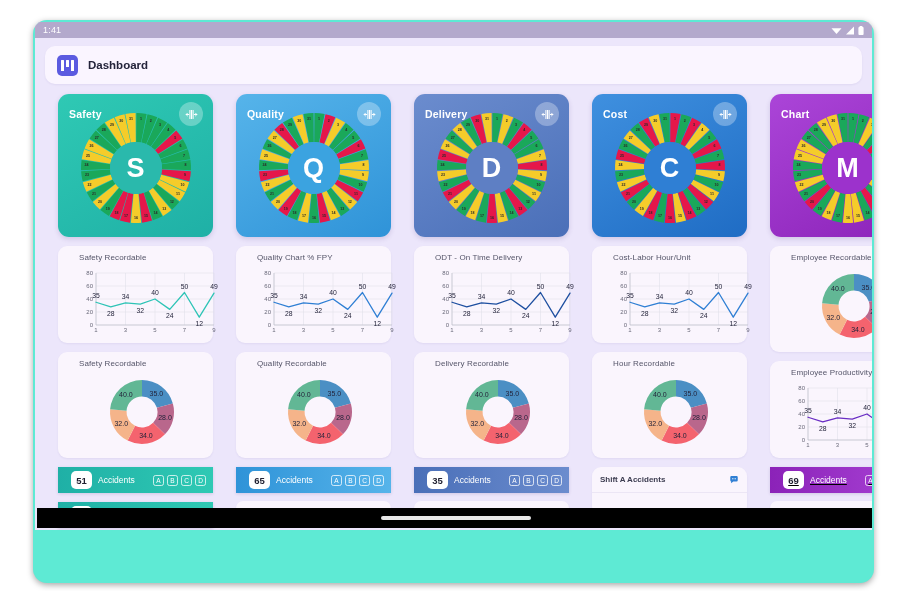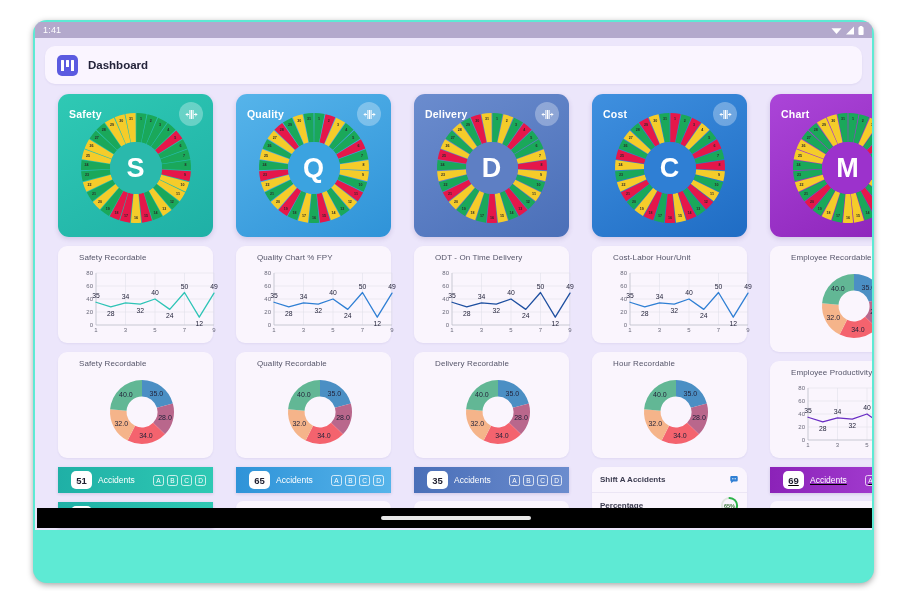--- a/index.html
+++ b/index.html
@@ -767,27 +767,20 @@
           <div class="scrollpanel clip" style="height: 48px;">
             <div class="scroll-item">
               <div class="lbl">Shift A Accidents</div>
               <span><svg width="10" height="10" viewBox="0 0 16 16">
                   <path d="M2 3.4a2 2 0 012-2h8a2 2 0 012 2v5a2 2 0 01-2 2H6.8L3.4 13.2V10.4H4a2 2 0 01-2-2z" fill="#2f7fd4"></path>
                   <circle cx="5.6" cy="6" r="0.9" fill="#ffffff"></circle>
                   <circle cx="8" cy="6" r="0.9" fill="#ffffff"></circle>
                   <circle cx="10.4" cy="6" r="0.9" fill="#ffffff"></circle>
                 </svg></span>
             </div>
-            <div class="scroll-item">
-              <div class="lbl">Percentage</div>
-              <div class="gauge"><svg width="19" height="19" viewBox="0 0 19 19">
-                  <circle cx="9.5" cy="9.5" r="7.6" fill="none" stroke="#dfe6df" stroke-width="2"></circle>
-                  <circle cx="9.5" cy="9.5" r="7.6" fill="none" stroke="#2cb34a" stroke-width="2" stroke-dasharray="31.038935417467155 16.7132729170977" stroke-linecap="round" transform="rotate(-90 9.5 9.5)"></circle>
-                </svg><div class="gtxt">65%</div></div>
-            </div>
           </div>
         </div>
         <div class="card">
           <div class="hero" style="background: linear-gradient(150deg, rgb(171, 69, 216), rgb(139, 34, 184));">
             <div class="hero-title">Chart</div>
             <div class="hero-btn">
               <svg width="13" height="13" viewBox="0 0 16 16">
                 <line x1="8" y1="2.5" x2="8" y2="13.5" stroke="#ffffff" stroke-width="1.5"></line>
                 <line x1="6" y1="2.5" x2="6" y2="13.5" stroke="#ffffff" stroke-width="1.2"></line>
                 <line x1="10" y1="2.5" x2="10" y2="13.5" stroke="#ffffff" stroke-width="1.2"></line>

